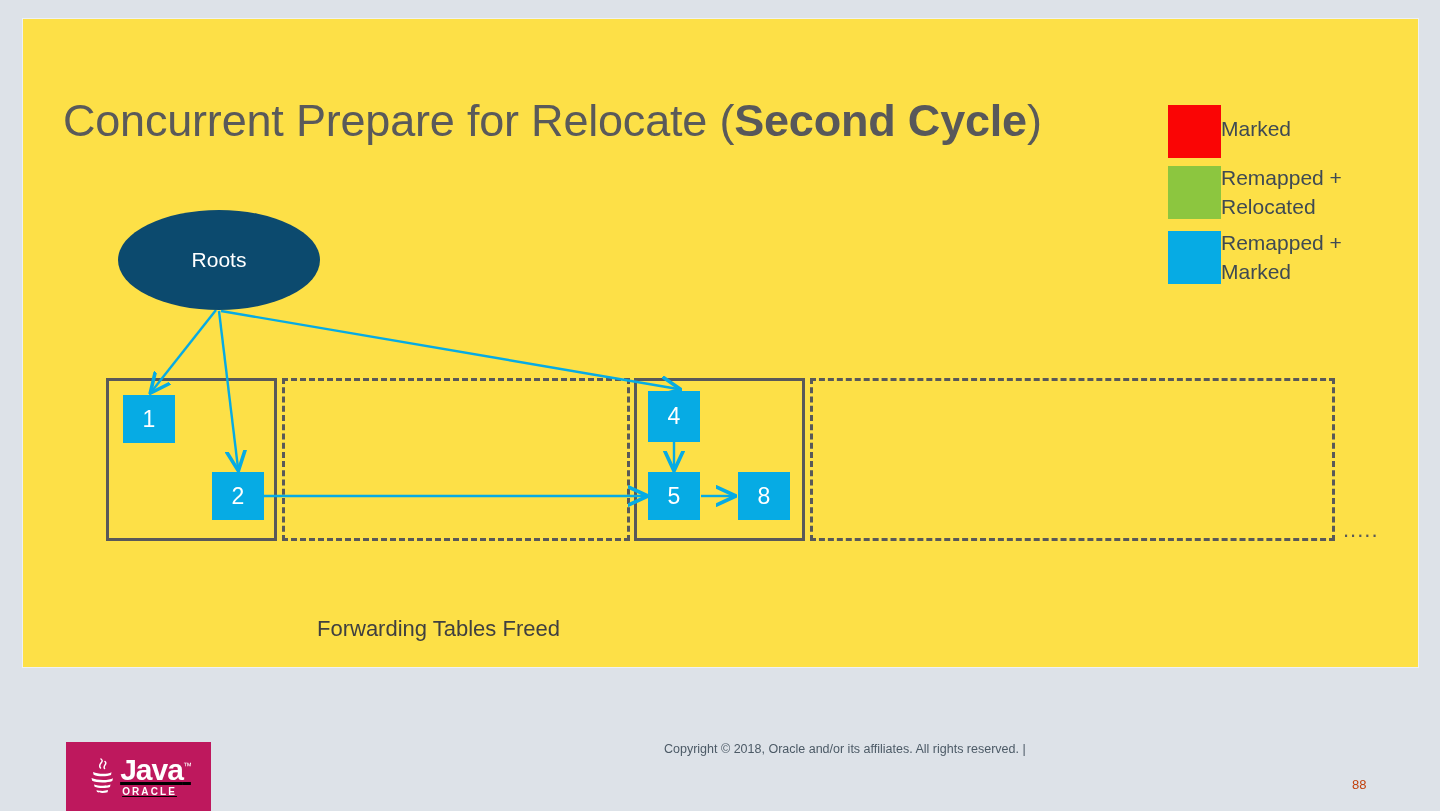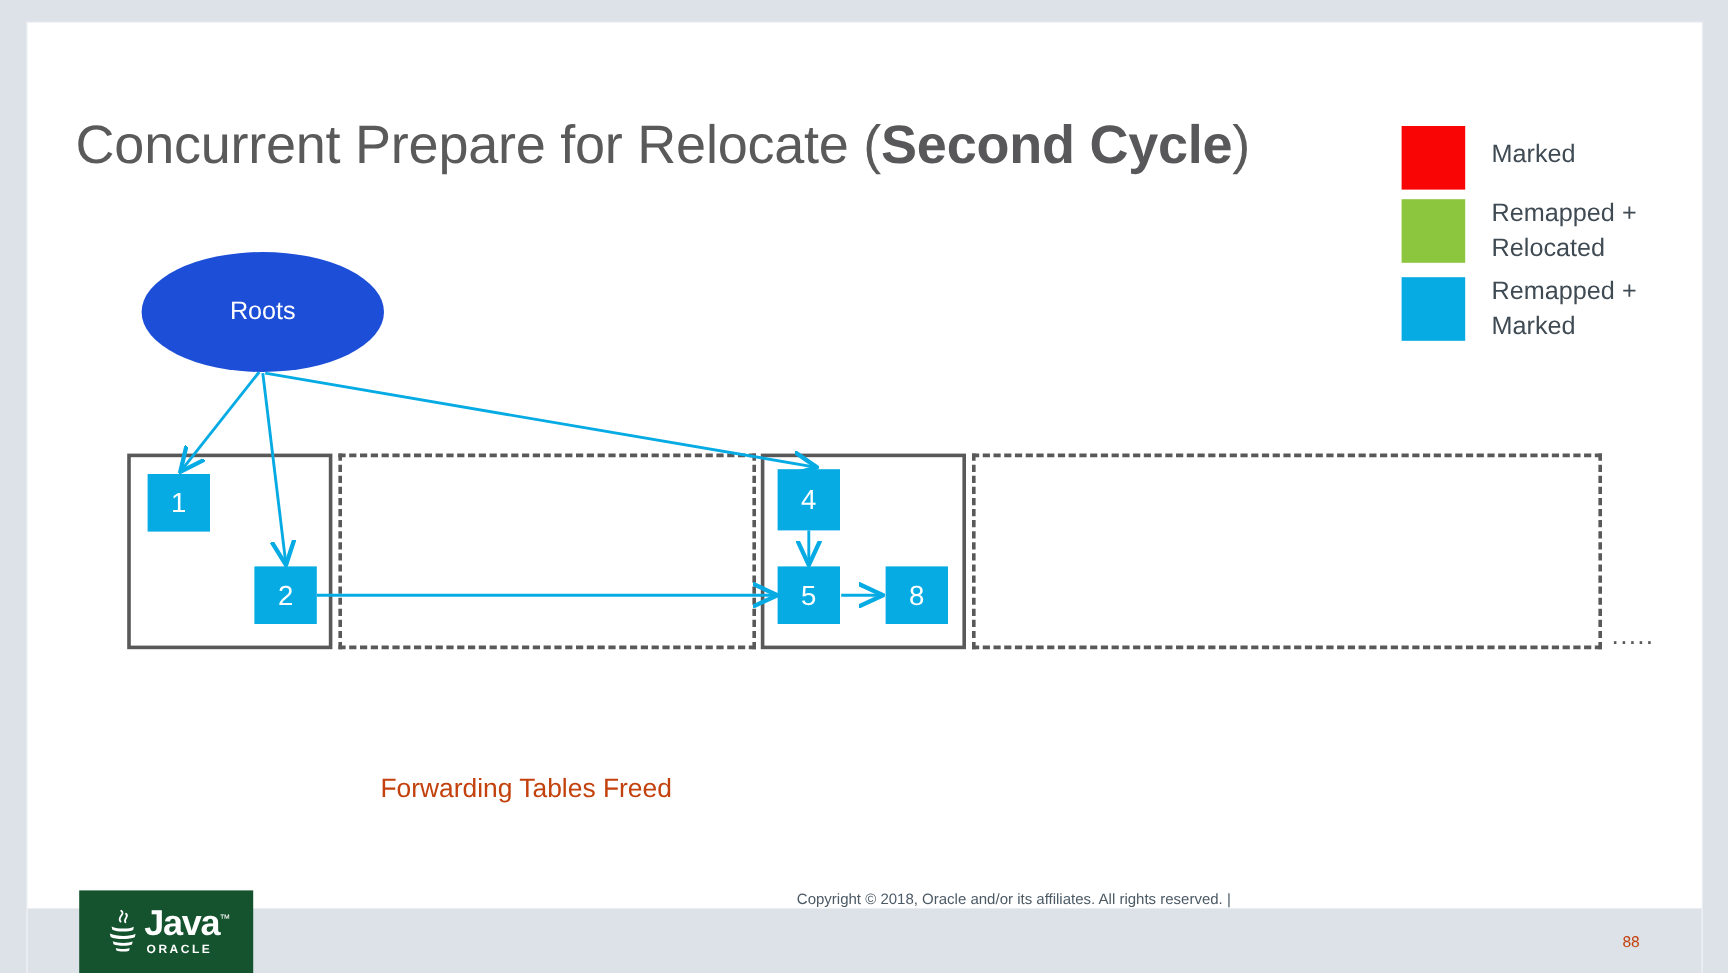--- a/index.html
+++ b/index.html
@@ -16,22 +16,22 @@
   #slide-root {
     position: relative;
     width: 1440px;
     height: 811px;
   }
   .slide-canvas {
     position: absolute;
     left: 23px;
     top: 19px;
     width: 1395px;
-    height: 792px;
-    background: #ffffff;
+    height: 648px;
+    background: #fde047;
     box-shadow: 0 0 0 1px #eef1f4;
   }
 
   
   .slide-title {
     position: absolute;
     left: 40px;
     top: 76px;
     width: 1120px;
     font-size: 45px;
@@ -60,21 +60,20 @@
   }
   .legend-row.r0 { top: 20px;  left: 0; }
   .legend-row.r1 { top: 81px;  left: 0; }
   .legend-row.r2 { top: 146px; left: 0; }
   .swatch {
     width: 53px;
     height: 53px;
     flex: 0 0 auto;
   }
   .legend-label {
-    margin-left: 22px;
     font-size: 21px;
     line-height: 29px;
     color: #3f4a53;
     max-width: 165px;
     white-space: pre-line;
   }
   .legend-row.r0 .legend-label { margin-top: 9px; }
   .legend-row.r1 .legend-label { margin-top: -3px; }
   .legend-row.r2 .legend-label { margin-top: -3px; }
 
@@ -87,21 +86,21 @@
     height: 811px;
     pointer-events: none;
   }
   .roots-ellipse {
     position: absolute;
     left: 118px;
     top: 210px;
     width: 202px;
     height: 100px;
     border-radius: 50%;
-    background: #1d4ed8;
+    background: #0c4a6e;
     display: flex;
     align-items: center;
     justify-content: center;
   }
   .roots-label {
     color: #ffffff;
     font-size: 21px;
   }
 
   
@@ -136,44 +135,45 @@
     left: 1343px;
     top: 517px;
     font-size: 22px;
     color: #595959;
     letter-spacing: 1px;
   }
 
   .caption {
     position: absolute;
     left: 317px;
-    top: 644px;
+    top: 616px;
     font-size: 22px;
-    color: #c2410c;
+    color: #404040;
   }
 
   
   .footer-band {
     position: absolute;
     left: 23px;
     top: 757px;
     width: 1395px;
     height: 54px;
     background: #dde2e8;
   }
   .java-logo-block {
     position: absolute;
     left: 66px;
     top: 742px;
     width: 145px;
     height: 69px;
-    background: #14532d;
+    background: #be185d;
     display: flex;
     align-items: center;
     justify-content: center;
+    text-decoration: underline;
   }
   .java-logo-inner {
     display: flex;
     align-items: center;
     gap: 4px;
     transform: translateY(-1px);
   }
   .java-steam-cup {
     width: 30px;
     height: 40px;

